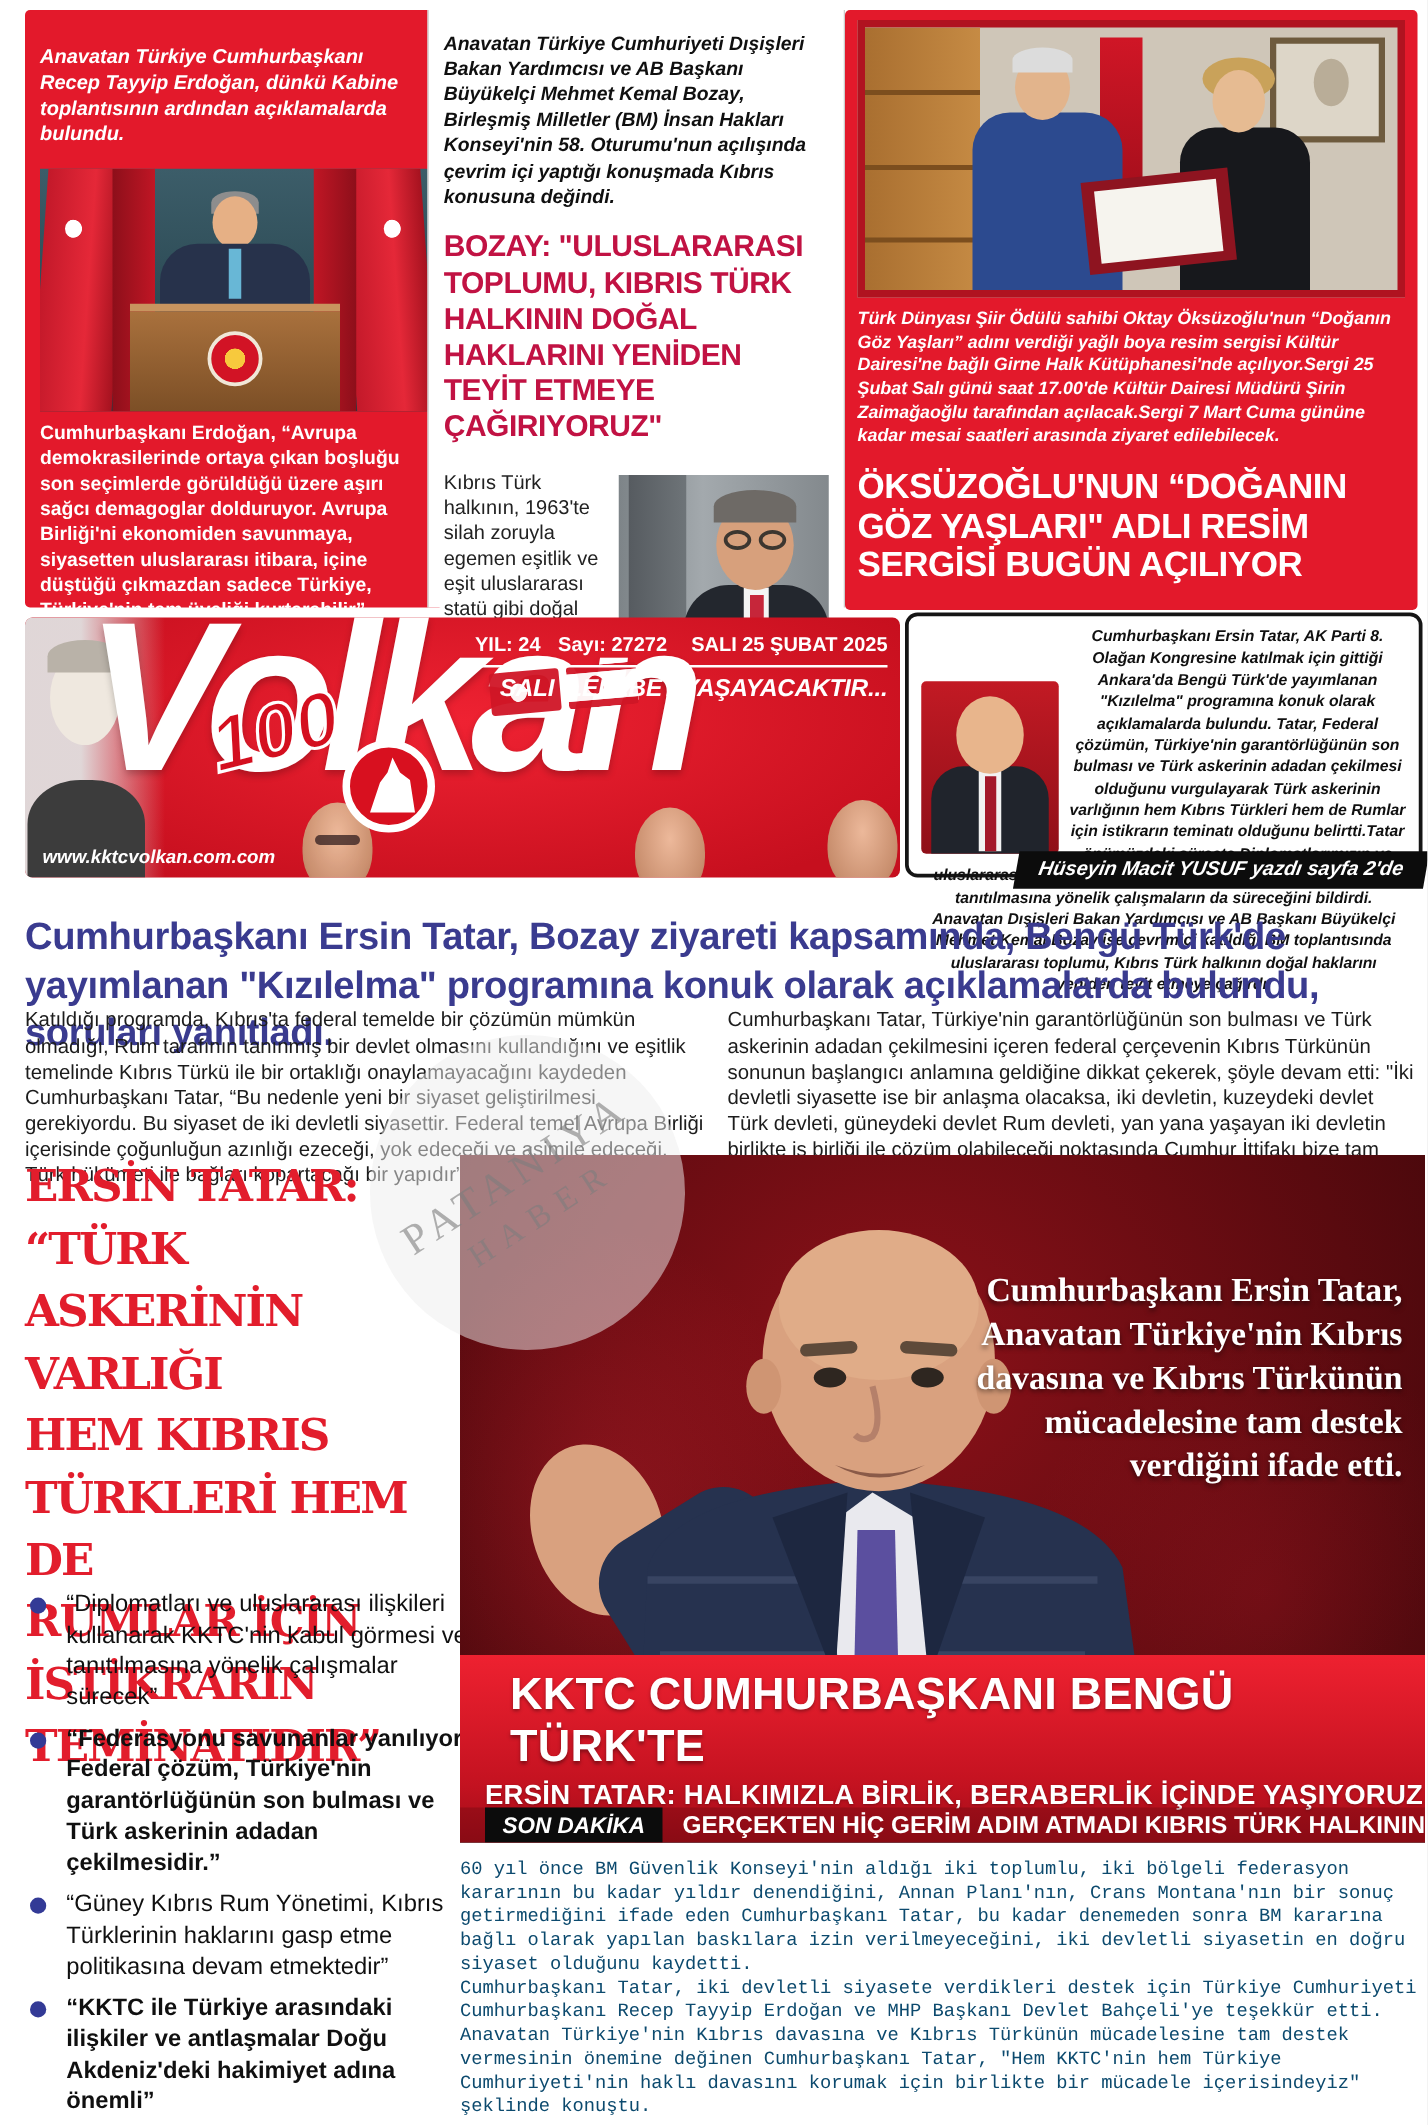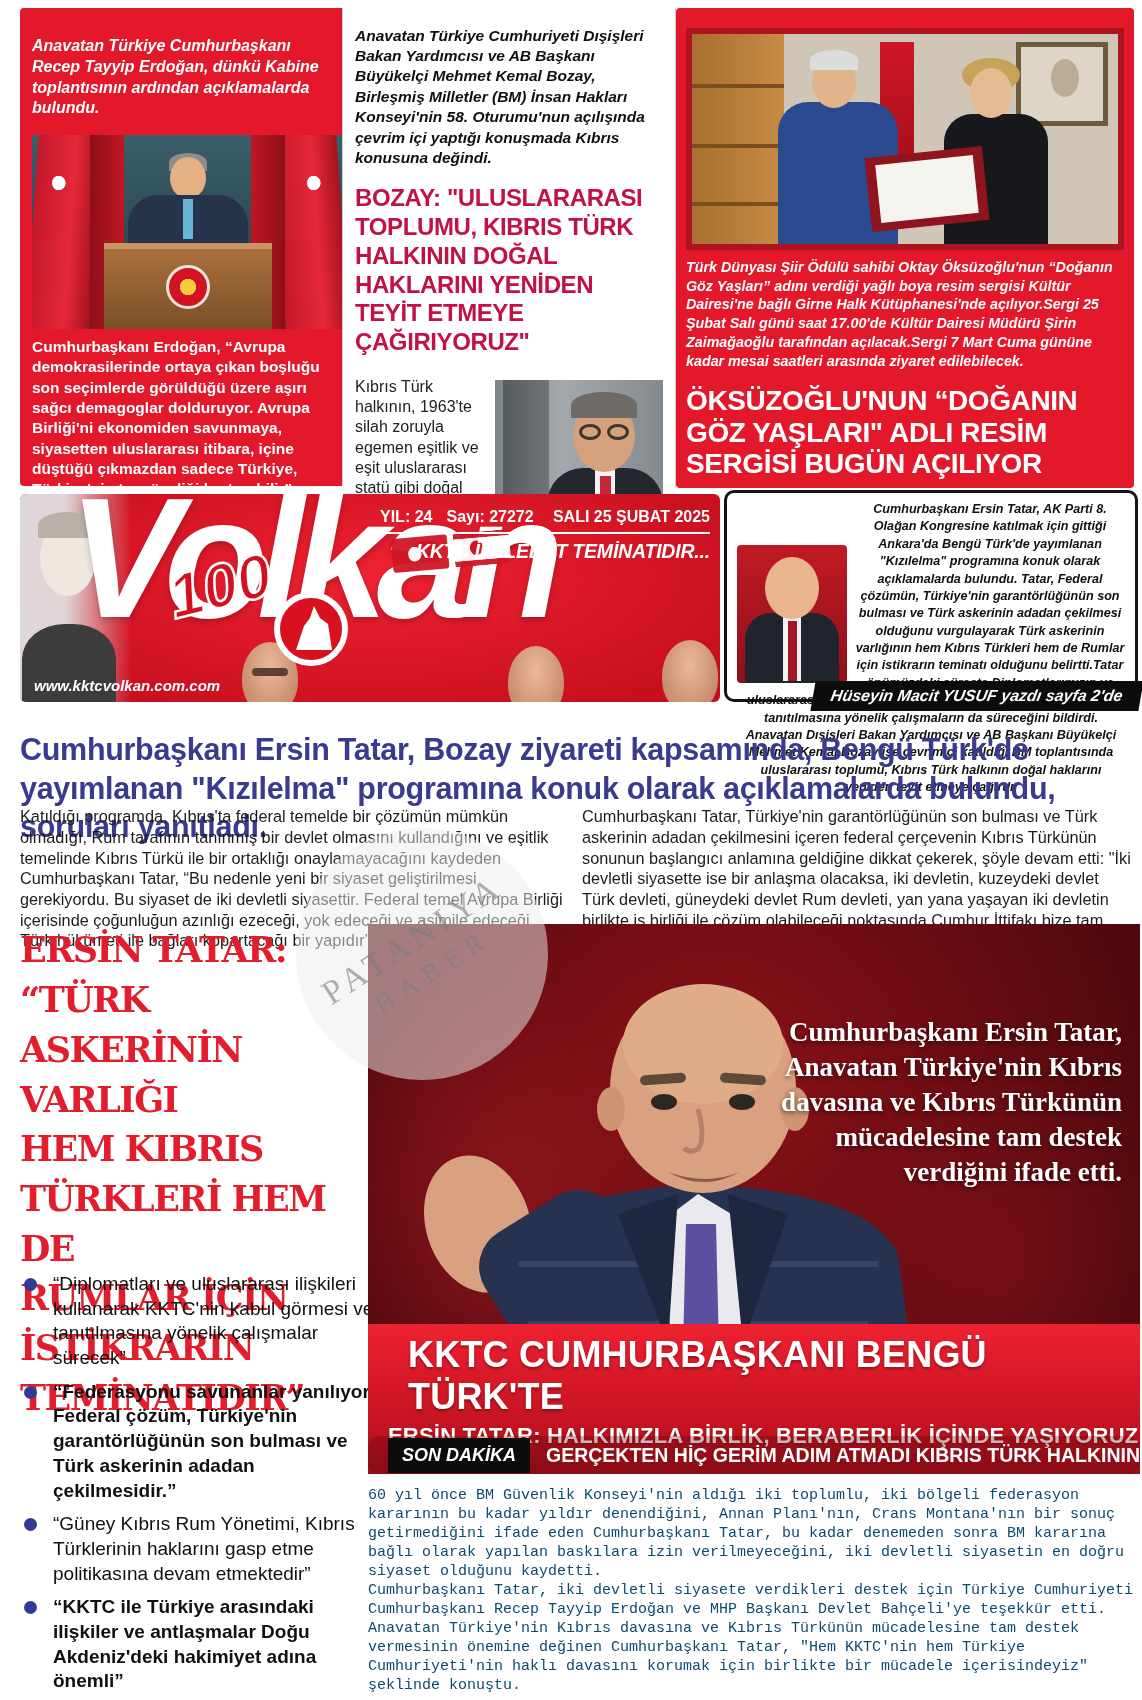--- a/index.html
+++ b/index.html
@@ -43,21 +43,21 @@
   .bz-head{position:absolute;left:78px;top:20px;width:62px;height:72px;border-radius:50%;background:#d7a07c;}
   .bz-hair{position:absolute;left:76px;top:12px;width:66px;height:26px;border-radius:50% 50% 0 0;background:#6e6a66;}
   .bz-glassL{position:absolute;left:84px;top:44px;width:22px;height:16px;border:3px solid #3c3630;border-radius:50%;}
   .bz-glassR{position:absolute;left:112px;top:44px;width:22px;height:16px;border:3px solid #3c3630;border-radius:50%;}
   .bz-body{position:absolute;left:52px;top:88px;width:116px;height:70px;border-radius:36px 36px 0 0;background:#23272e;}
   .bz-shirt{position:absolute;left:100px;top:90px;width:20px;height:68px;background:#f4f4f4;}
   .bz-tie{position:absolute;left:105px;top:96px;width:11px;height:62px;background:#c6263a;}
 
   
   #top-right{position:absolute;left:676px;top:8px;width:458px;height:480px;background:#e3192b;
-             color:#fff;padding:20px 10px;border-radius:4px;}
+             color:#fff;padding:8px 10px;border-radius:4px;}
   .tr-photo{height:222px;border:6px solid #b01320;background:#cfc6b8;position:relative;overflow:hidden;}
   .ok-shelf{position:absolute;left:0;top:0;bottom:0;width:92px;background:linear-gradient(90deg,#a96f30,#c68b44);}
   .ok-shelf-line{position:absolute;left:0;width:92px;height:4px;background:#7c4e1e;}
   .ok-flag{position:absolute;left:188px;top:8px;width:34px;height:120px;background:linear-gradient(180deg,#d01626,#a70f1c);}
   .ok-ata{position:absolute;right:10px;top:8px;width:92px;height:84px;background:#ddd6c8;border:5px solid #6e5b3e;}
   .ok-ata-face{position:absolute;left:30px;top:12px;width:28px;height:38px;border-radius:50%;background:#b9ad98;}
   .ok-man-head{position:absolute;left:120px;top:22px;width:44px;height:52px;border-radius:50%;background:#e2b48c;}
   .ok-man-hair{position:absolute;left:118px;top:16px;width:48px;height:20px;border-radius:50% 50% 0 0;background:#dcdcdc;}
   .ok-man-body{position:absolute;left:86px;top:68px;width:120px;height:154px;border-radius:30px 30px 0 0;background:#2c4a8f;}
   .ok-wom-head{position:absolute;left:278px;top:34px;width:42px;height:50px;border-radius:50%;background:#e6bb92;}
@@ -134,22 +134,22 @@
               background:radial-gradient(ellipse, rgba(220,40,55,.28), rgba(220,40,55,0) 65%);}
   .ph-streak2{position:absolute;right:-80px;top:120px;width:420px;height:460px;border-radius:50%;
               background:radial-gradient(ellipse, rgba(200,30,45,.22), rgba(200,30,45,0) 65%);}
   .photo-caption{position:absolute;right:18px;top:64px;width:346px;text-align:right;color:#fff;z-index:3;
                  font-family:"Liberation Serif",serif;font-weight:bold;font-size:27px;line-height:1.3;
                  text-shadow:0 2px 4px rgba(0,0,0,.55);}
   .banner{position:absolute;left:0;right:0;bottom:0;height:150px;z-index:4;
           background:linear-gradient(180deg,#ee2130 0%,#c31220 70%,#9f0d18 100%);padding:10px 0 0 20px;}
   .banner-1{font-size:36px;font-weight:800;color:#fff;letter-spacing:0.2px;text-shadow:0 2px 3px rgba(0,0,0,.35);margin-left:20px;}
   .banner-2{font-size:22px;font-weight:bold;color:#fff;margin-top:5px;letter-spacing:0.2px;text-shadow:0 1px 2px rgba(0,0,0,.3);}
-  .ticker{position:absolute;left:0;right:0;bottom:0;height:38px;display:flex;align-items:center;
-          background:rgba(90,6,12,.30);padding-left:20px;overflow:hidden;border-radius:11px;}
+  .ticker{position:absolute;left:0;right:0;bottom:0;height:28px;display:flex;align-items:center;
+          background:rgba(90,6,12,.30);padding-left:20px;overflow:hidden;}
   .ticker-label{background:#0c0c0c;color:#fff;font-weight:800;font-style:italic;font-size:18px;
                 padding:7px 14px;flex:0 0 auto;}
   .ticker-text{color:#fff;font-weight:bold;font-size:19.5px;margin-left:16px;white-space:nowrap;}
 
   
   #bottom{position:absolute;left:368px;top:1486px;width:774px;font-size:15px;line-height:1.27;color:#0c4a6e;font-family:Liberation Mono, monospace;}
   #bottom p{margin:0;}
 
   
   #watermark{position:absolute;left:296px;top:828px;width:252px;height:252px;border-radius:50%;z-index:6;
@@ -244,21 +244,21 @@
       <div class="fl-kktc"></div>
     </div>
     <div class="mast-info">
       <div class="mi-row">
         <span class="mi-left">
           <span>YIL: 24</span>
           <span>Sayı: 27272</span>
         </span>
         <span>SALI 25 ŞUBAT 2025</span>
       </div>
-      <div class="mi-slogan">KKTC İLELEBET TEMİNATIDIR...</div>
+      <div class="mi-slogan">SALI İLELEBET YAŞAYACAKTIR...</div>
     </div>
     <div class="mast-face" style="left:222px;bottom:-12px;">
         <div class="mf-gl"></div>
       </div>
     <div class="mast-face" style="left:488px;bottom:-16px;"></div>
     <div class="mast-face" style="right:2px;bottom:-10px;"></div>
     <a class="mast-url">www.kktcvolkan.com.com</a>
   </section>
 
   <section id="colbox">

